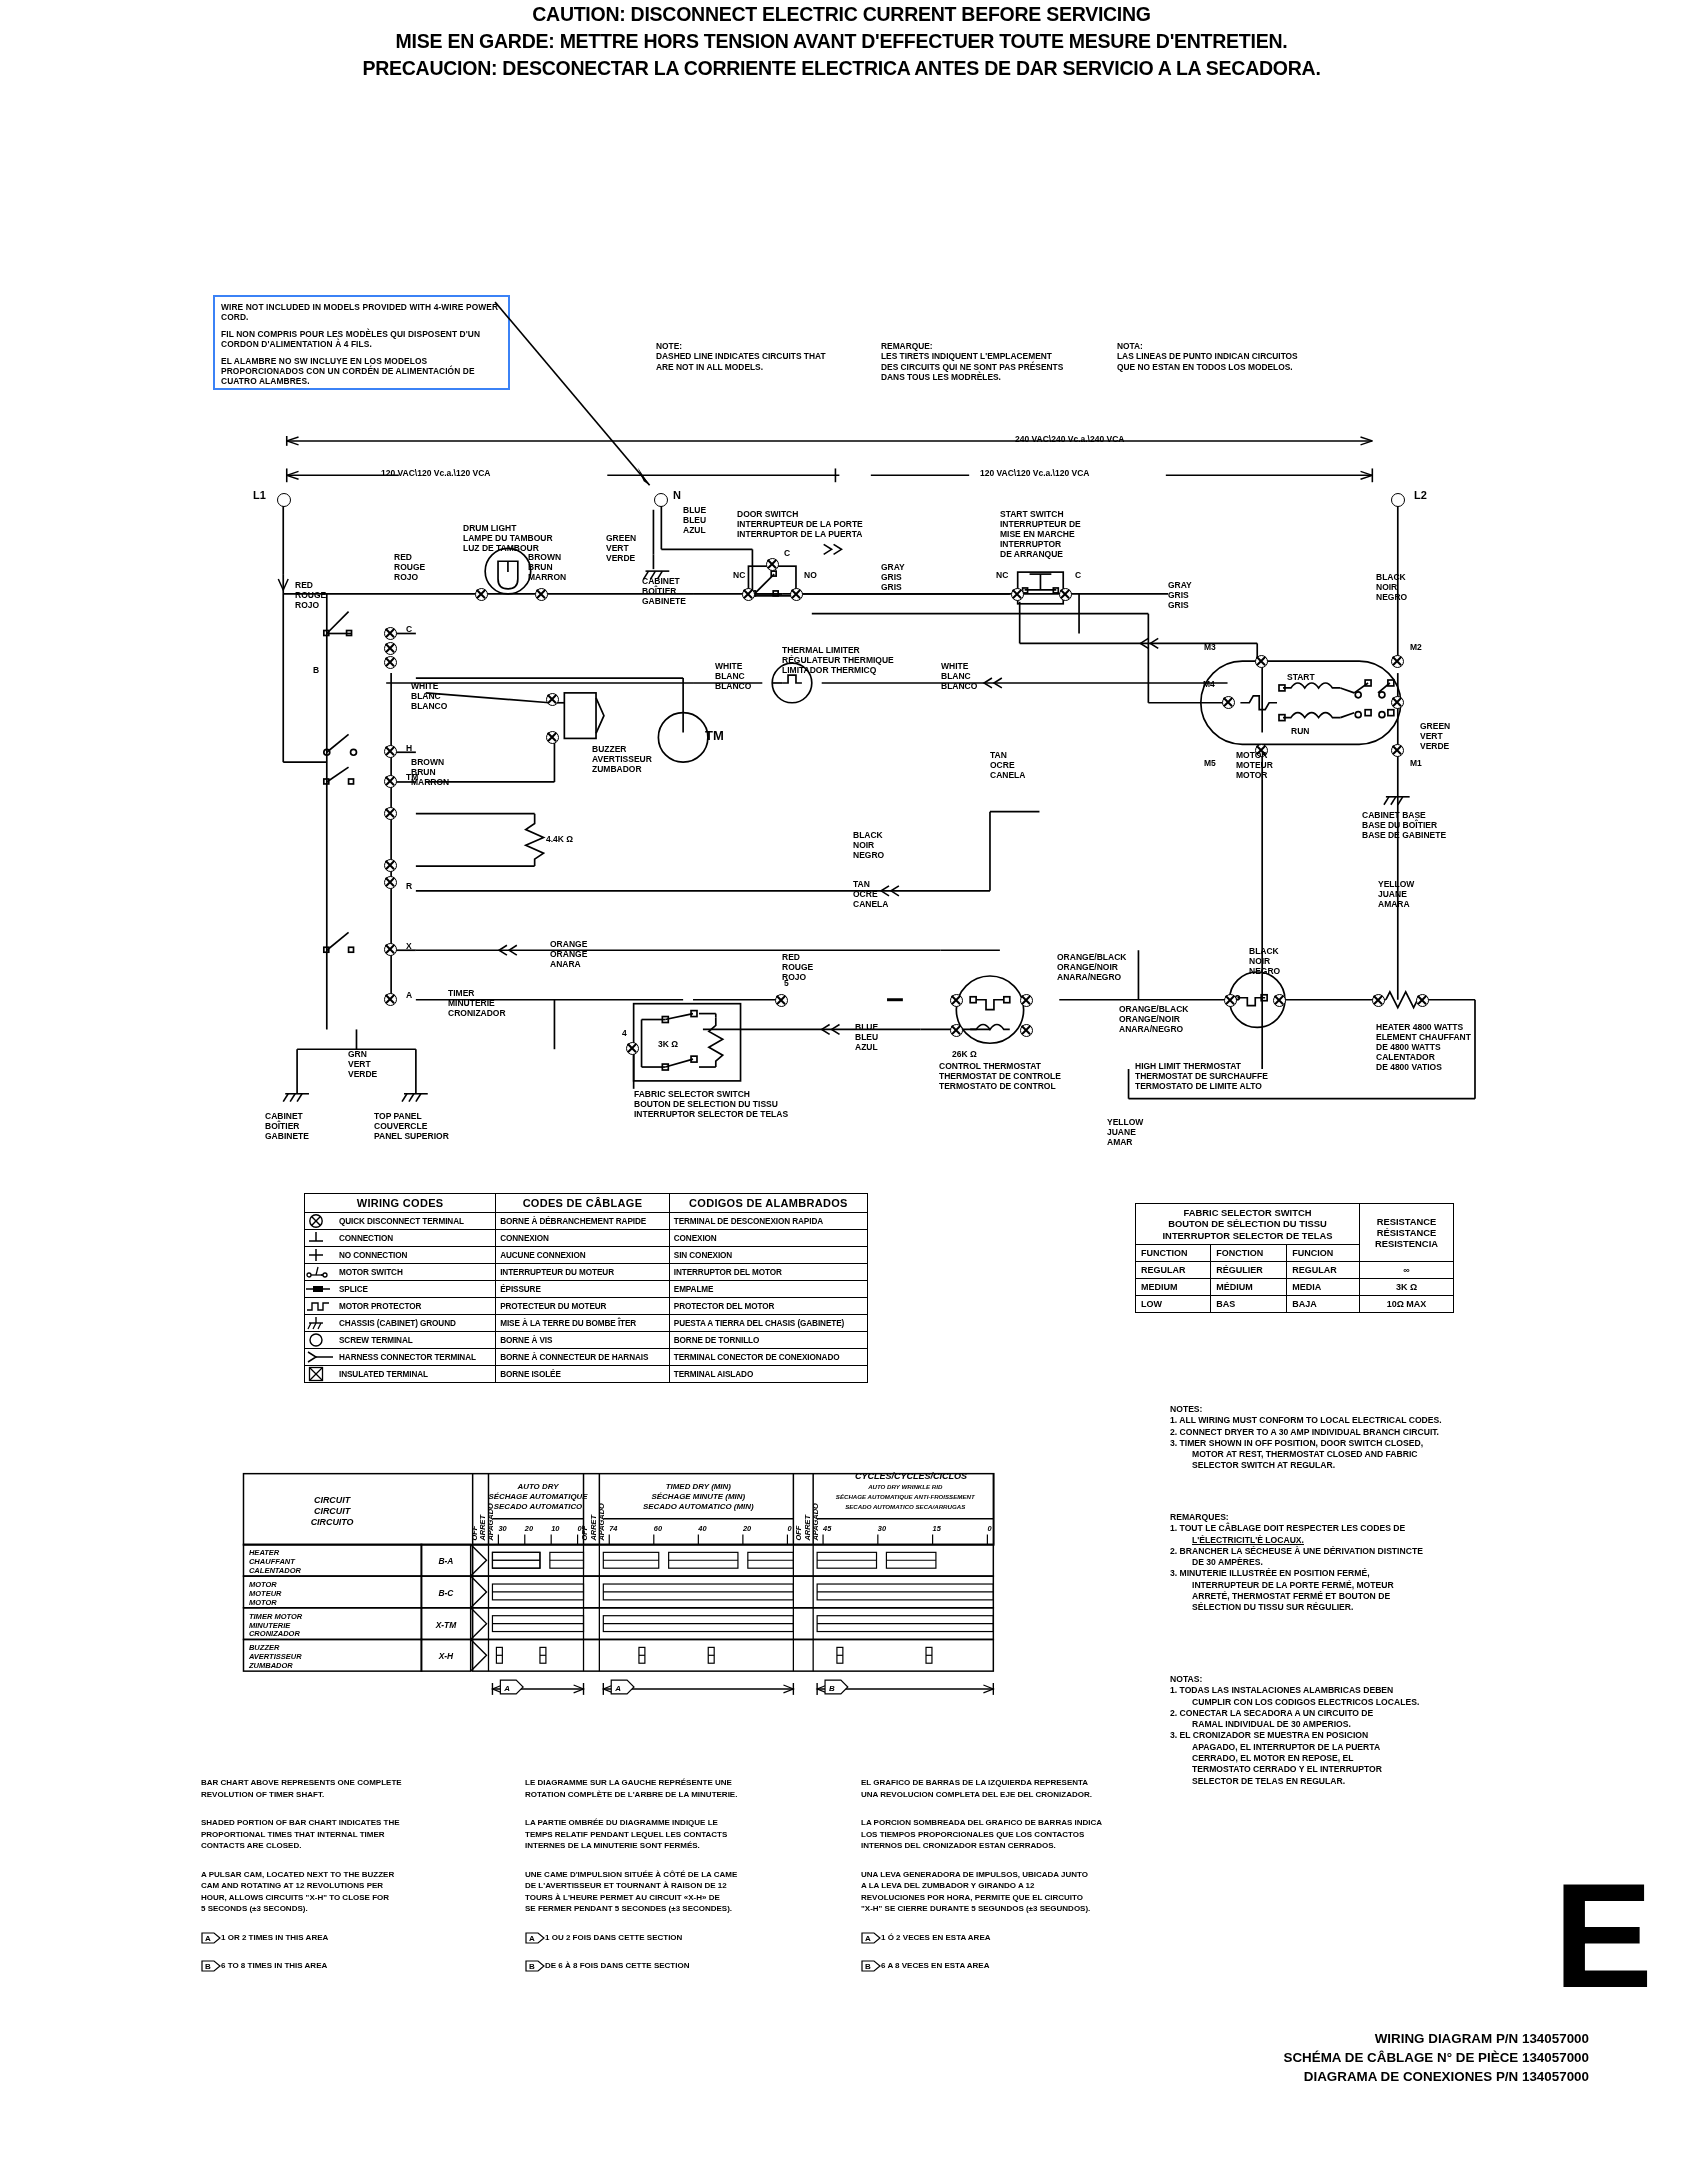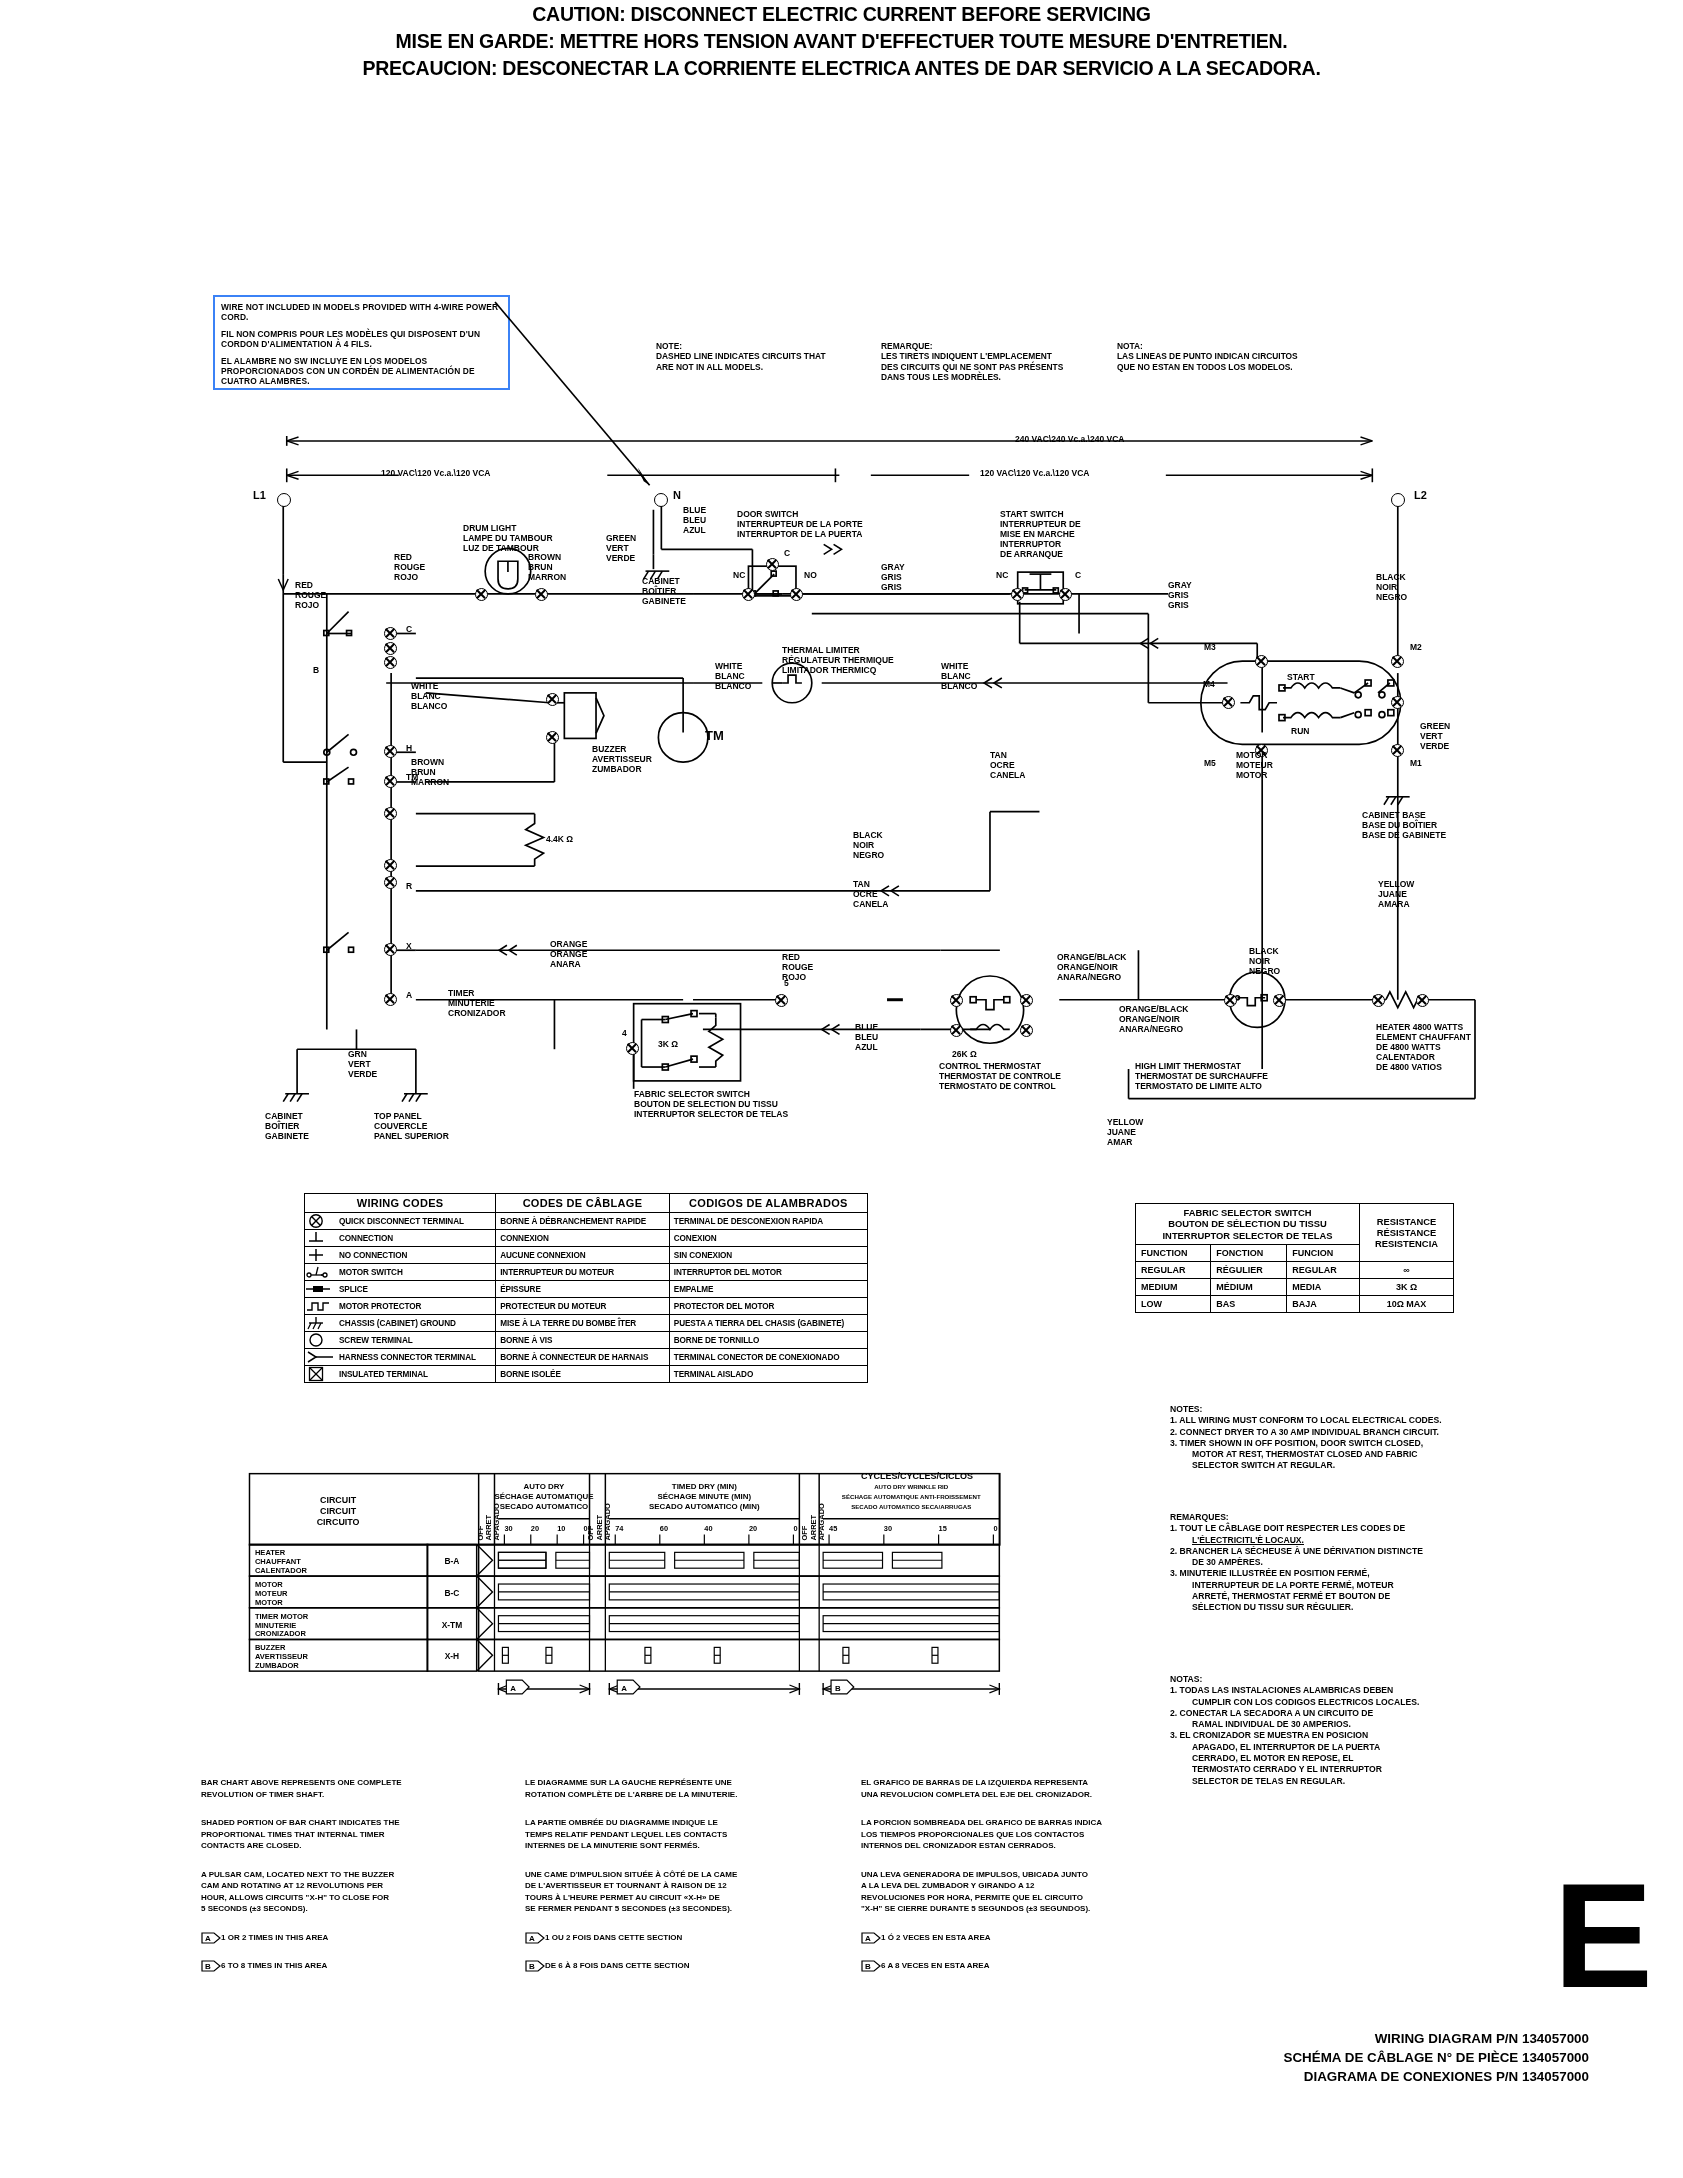--- a/index.html
+++ b/index.html
@@ -765,21 +765,21 @@
       <li>2. CONECTAR LA SECADORA A UN CIRCUITO DE</li>
       <li style="text-indent: 0px; margin-left: 22px;">RAMAL INDIVIDUAL DE 30 AMPERIOS.</li>
       <li>3. EL CRONIZADOR SE MUESTRA EN POSICION</li>
       <li style="text-indent: 0px; margin-left: 22px;">APAGADO, EL INTERRUPTOR DE LA PUERTA</li>
       <li style="text-indent: 0px; margin-left: 22px;">CERRADO, EL MOTOR EN REPOSE, EL</li>
       <li style="text-indent: 0px; margin-left: 22px;">TERMOSTATO CERRADO Y EL INTERRUPTOR</li>
       <li style="text-indent: 0px; margin-left: 22px;">SELECTOR DE TELAS EN REGULAR.</li>
     </ol>
 </div>
 
-<div class="abs" style="left:249px;top:1473px;">
+<div class="abs" style="left:243px;top:1473px;font-style:italic;">
   <div class="abs" style="left:612px;top:-2px;font-size:9px;font-weight:bold;">CYCLES/CYCLES/CICLOS</div>
   <svg id="barchart" width="782" height="228" viewBox="0 0 790 230">
       <rect x="0.5" y="71.5" width="758" height="0" fill="none"></rect>
       <rect x="0.5" y="0.5" width="758" height="72" fill="none" stroke="#000" stroke-width="1.5"></rect>
       <text x="90" y="30" font-size="9" font-weight="bold" text-anchor="middle" font-family="Liberation Sans">CIRCUIT</text>
       <text x="90" y="41" font-size="9" font-weight="bold" text-anchor="middle" font-family="Liberation Sans">CIRCUIT</text>
       <text x="90" y="52" font-size="9" font-weight="bold" text-anchor="middle" font-family="Liberation Sans">CIRCUITO</text>
       <line x1="232" y1="0" x2="232" y2="72" stroke="#000" stroke-width="1.5"></line>
       <line x1="248" y1="0" x2="248" y2="72" stroke="#000" stroke-width="1.5"></line>
       <line x1="344" y1="0" x2="344" y2="72" stroke="#000" stroke-width="1.5"></line>

